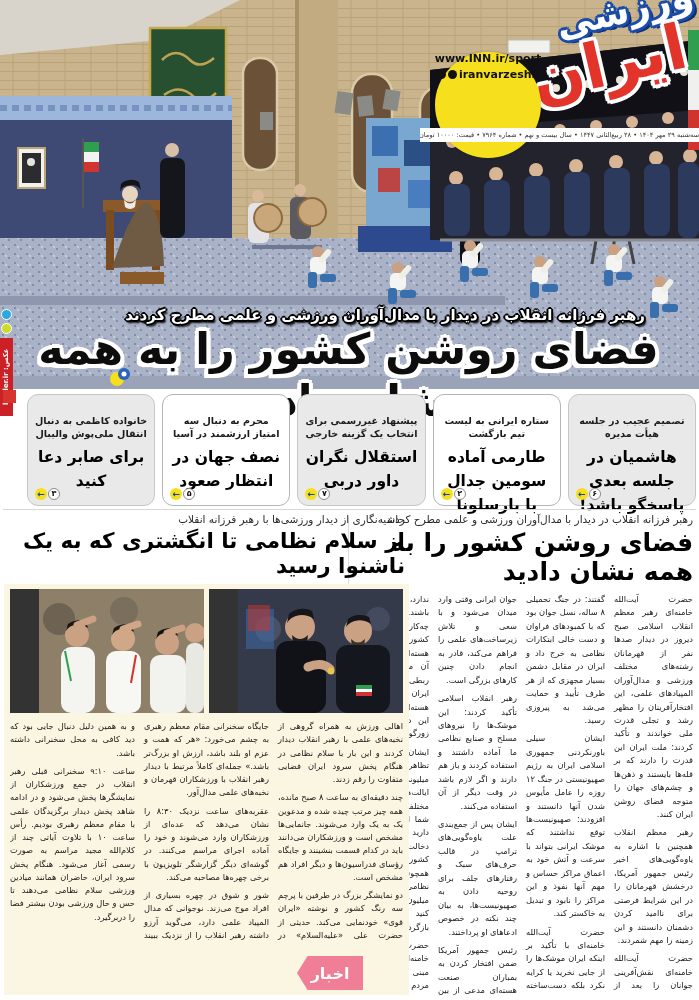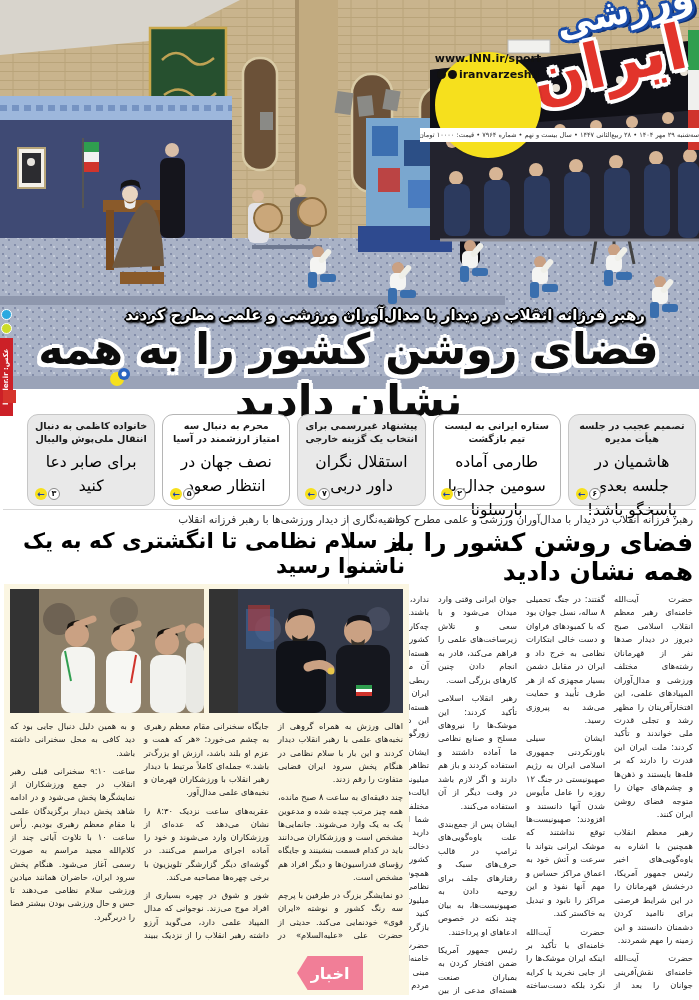--- a/index.html
+++ b/index.html
@@ -53,25 +53,25 @@
     position:absolute; top:324px; left:18px; right:20px; text-align:center; direction:rtl;
     font-size:43px; font-weight:900; color:#0d0d0d; letter-spacing:-1px; line-height:1.2;
     text-shadow:-3px -3px 0 #fff,3px -3px 0 #fff,-3px 3px 0 #fff,3px 3px 0 #fff,0 4px 0 #fff,0 -4px 0 #fff,4px 0 0 #fff,-4px 0 0 #fff,-4px 4px 0 #fff,4px 4px 0 #fff;
   }
   .headline-ornament { position:absolute; left:108px; top:365px; width:24px; height:24px; }
 
   
   .teasers { position:absolute; top:394px; right:3px; left:27px; height:112px; display:flex; gap:7px; direction:rtl; }
   .teaser {
     flex:1; background:#e9e9e9; border:1px solid #c6c6c6; border-radius:11px; position:relative;
-    padding:4px 6px 16px; text-align:center; direction:rtl; cursor:pointer;margin-top:20px;
+    padding:19px 6px 16px; text-align:center; direction:rtl; cursor:pointer;
   }
   .teaser.white { background:#fff; border-color:#b5b5b5; }
   .teaser-kicker { font-size:9.6px; font-weight:bold; color:#1c1c1c; line-height:1.4; }
-  .teaser-title { font-size:15.5px; font-weight:400; color:#000; line-height:1.55; margin-top:4px; letter-spacing:-.3px; }
+  .teaser-title { font-size:15.5px; font-weight:700; color:#000; line-height:1.55; margin-top:4px; letter-spacing:-.3px; }
   .teaser-badge { position:absolute; left:7px; bottom:5px; display:flex; align-items:center; gap:1px; direction:ltr; }
   .arrow-dot { width:12px; height:12px; border-radius:50%; background:#f6e01d; color:#1b3fae; font-size:9px; line-height:12px; text-align:center; font-weight:bold; }
   .page-dot { width:12px; height:12px; border-radius:50%; background:#fff; border:1px solid #8a8a8a; color:#111; font-size:8px; line-height:10px; text-align:center; font-weight:bold; }
 
   
   .h-divider { position:absolute; top:509px; left:3px; right:3px; border-top:1px solid #d8d8d8; }
   .v-rule { position:absolute; left:348px; top:517px; height:474px; border-left:1px solid #ddd; }
 
   .main-article { position:absolute; top:513px; right:6px; width:343px; height:482px; direction:rtl; overflow:hidden; }
   .art-kicker { font-size:10.5px; color:#2a2a2a; }

